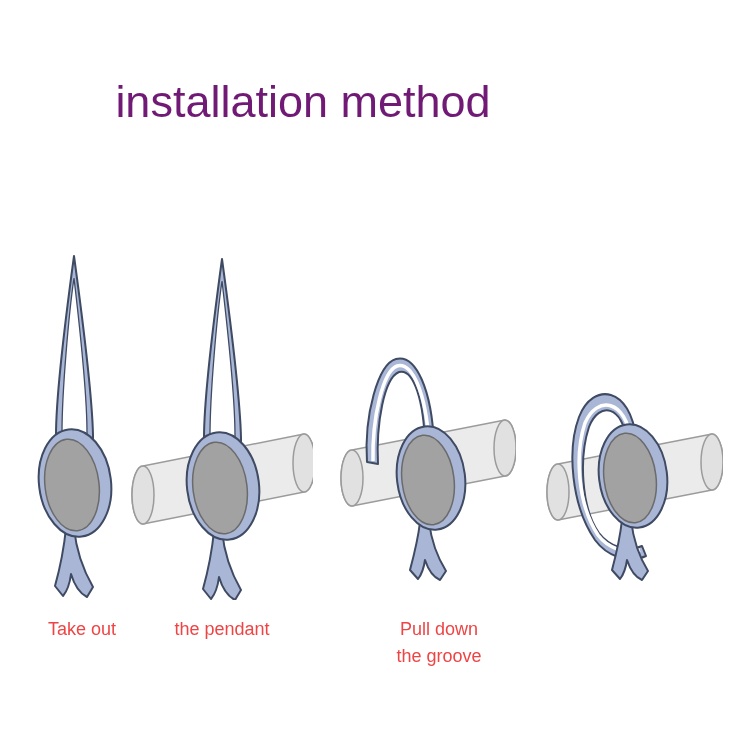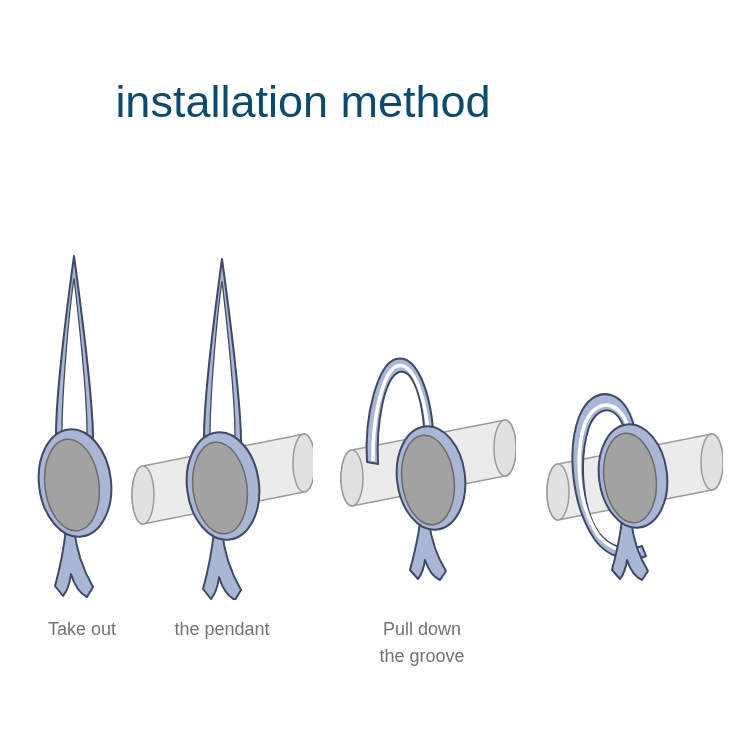--- a/index.html
+++ b/index.html
@@ -13,31 +13,31 @@
     overflow: hidden;
   }
   .title {
     position: absolute;
     top: 76px;
     left: 0;
     width: 606px;
     text-align: center;
     font-size: 45px;
     font-weight: 400;
-    color: #0c4a6e;
+    color: #701a75;
   }
   .fig { position: absolute; }
   .caption {
     position: absolute;
     top: 616px;
     width: 160px;
     text-align: center;
     font-size: 18px;
     line-height: 1.5;
-    color: #737373;
+    color: #ef4444;
   }
 </style>
 </head>
 <body>
 
 <div class="canvas">
 
   <div class="title">installation method</div>
 
   <svg class="fig" style="left:30px; top:250px;" width="110" height="350" viewBox="0 0 110 350">
@@ -80,18 +80,18 @@
     <ellipse stroke-width="2" cx="90" cy="111" rx="34" ry="52" transform="rotate(-7 90 111)" fill="#a9b6d6" stroke="#3f4a63"></ellipse>
     <ellipse stroke-width="1.5" cx="87" cy="113" rx="26" ry="45" transform="rotate(-7 87 113)" fill="#a2a2a2" stroke="#6b6b6b"></ellipse>
   </svg>
 
   <div class="caption" style="left:2px;">
     <div>Take out</div>
   </div>
   <div class="caption" style="left:142px;">
     <div>the pendant</div>
   </div>
-  <div class="caption" style="left:342px;">
+  <div class="caption" style="left:359px;">
     <div>Pull down</div>
     <div>the groove</div>
   </div>
 
 </div>
 
 </body></html>

